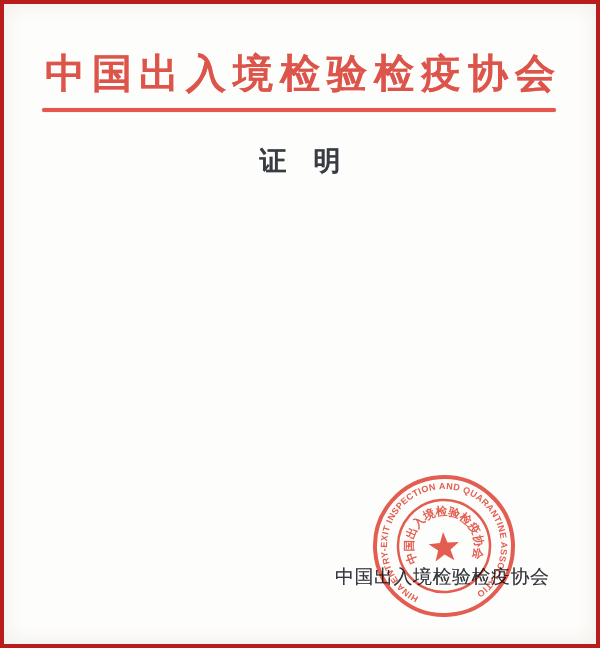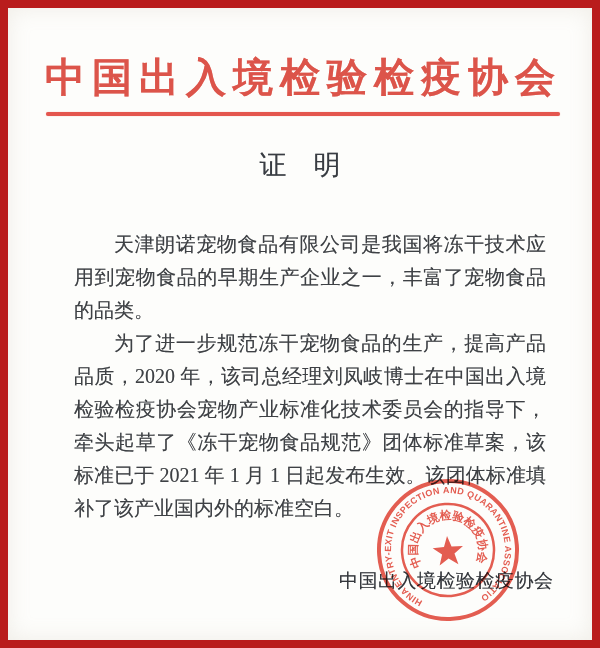--- a/index.html
+++ b/index.html
@@ -1,20 +1,20 @@
 <!DOCTYPE html>
 <html><head>
 <meta charset="utf-8">
 <style>
   html,body{margin:0;padding:0;background:#ffffff;}
   .page{
     position:relative;
     width:600px;height:648px;
     box-sizing:border-box;
-    border:8px solid #b91c1c;
+    border:4px solid #b91c1c;
     background:#fdfdfb;
     box-shadow:inset 0 0 22px rgba(185,172,152,0.20);
     overflow:hidden;
     font-family:"Liberation Serif","DejaVu Serif",serif;
   }
   .org-header{
     position:absolute;top:42px;left:0;right:0;
     text-align:center;
     font-size:40px;font-weight:bold;
     letter-spacing:7px;padding-left:7px;
@@ -24,21 +24,21 @@
   }
   .red-rule{
     position:absolute;top:104px;left:38px;
     width:514px;height:4px;
     background:#e4564e;border-radius:2px;
     box-shadow:0 0 1px rgba(228,86,78,.6);
   }
   .doc-title{
     position:absolute;top:139px;left:0;right:0;
     text-align:center;
-    font-size:27px;font-weight:normal;
+    font-size:27px;font-weight:bold;
     color:#383c42;
     white-space:pre;
     text-shadow:0 0 0.5px rgba(56,60,66,.5);
   }
   .doc-body{
     position:absolute;top:220px;left:66px;
     width:472px;
     font-size:20px;line-height:33px;
     color:#3e4145;
     text-align:justify;
@@ -65,24 +65,20 @@
 <body>
 
 <div class="page">
 
   <div class="org-header">中国出入境检验检疫协会</div>
 
   <div class="red-rule"></div>
 
   <div class="doc-title">证　明</div>
 
-  <div class="doc-body">
-    <p>天津朗诺宠物食品有限公司是我国将冻干技术应用到宠物食品的早期生产企业之一，丰富了宠物食品的品类。</p>
-    <p>为了进一步规范冻干宠物食品的生产，提高产品品质，2020 年，该司总经理刘凤岐博士在中国出入境检验检疫协会宠物产业标准化技术委员会的指导下，牵头起草了《冻干宠物食品规范》团体标准草案，该标准已于 2021 年 1 月 1 日起发布生效。该团体标准填补了该产业国内外的标准空白。</p>
-  </div>
 
   <div class="sig-block">
     <div class="sig-org">中国出入境检验检疫协会</div>
   </div>
 
   <svg class="stamp" viewBox="0 0 148 148" xmlns="http://www.w3.org/2000/svg">
     <defs>
       <path id="seal-ring-path" d="M 45.5 123.4 A 57 57 0 1 1 102.5 123.4" fill="none"></path>
       <path id="seal-cn-path" d="M 47.15 89.5 A 31 31 0 1 1 100.85 89.5" fill="none"></path>
     </defs>

